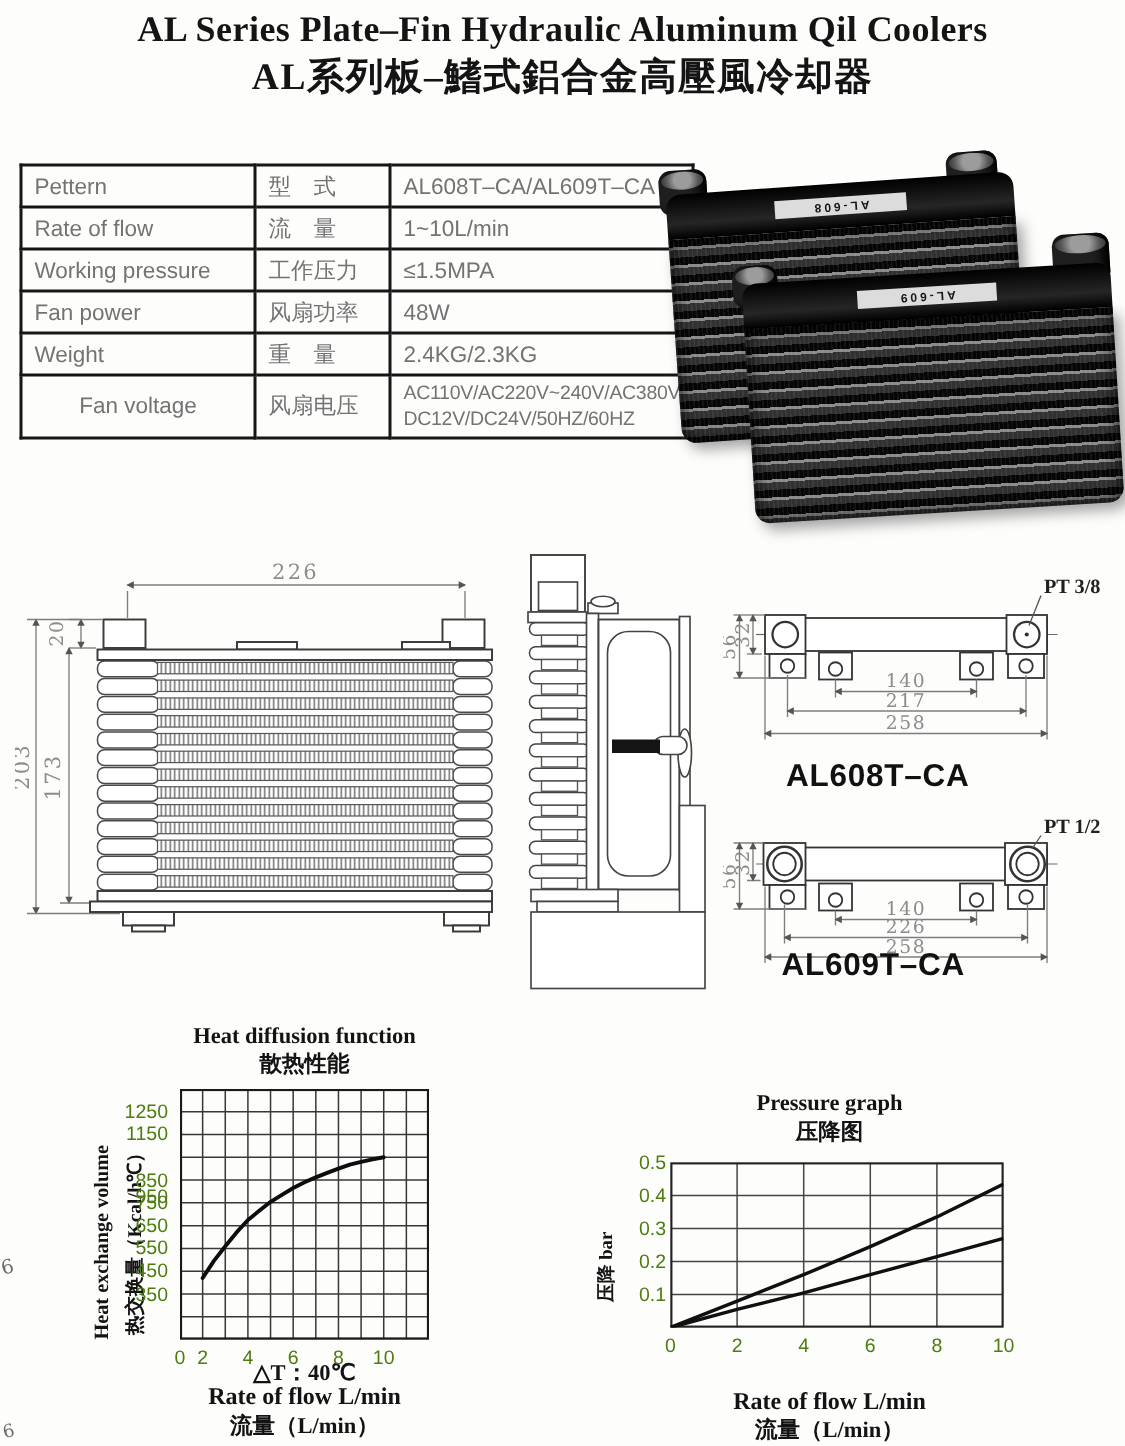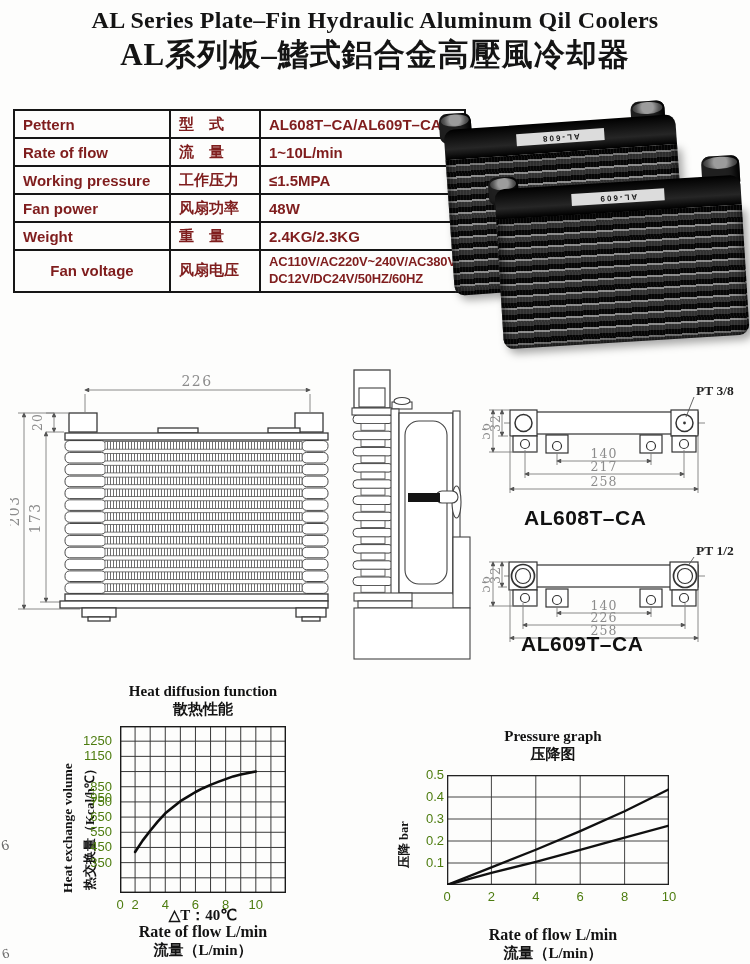--- a/index.html
+++ b/index.html
@@ -3,25 +3,25 @@
 <meta charset="utf-8">
 <style>
   html,body{margin:0;padding:0;background:#d9d9d9;}
   .page{position:relative;width:750px;height:964px;background:#fdfdfc;overflow:hidden;
         font-family:"Liberation Sans",sans-serif;color:#141414;}
 
   
   .title-en{position:absolute;top:7px;left:0;width:100%;text-align:center;
             font-family:"Liberation Serif",serif;font-weight:bold;font-size:24px;letter-spacing:.3px;}
   .title-zh{position:absolute;top:34px;left:0;width:100%;text-align:center;
-            font-family:"Liberation Serif",serif;font-weight:bold;font-size:31px;letter-spacing:1px;}
+            font-family:"Liberation Serif",serif;font-weight:bold;font-size:25px;letter-spacing:1px;}
 
   
   table.spec{position:absolute;left:13px;top:109px;border-collapse:collapse;}
-  table.spec td{border:2px solid #161616;font-weight:bold;font-size:15px;color:#7f1d1d;
+  table.spec td{border:2px solid #161616;font-weight:normal;font-size:15px;color:#737373;
                 padding:3px 8px;height:20px;white-space:nowrap;}
   td.c1{width:138px;}
   td.c2{width:72px;}
   td.c3{width:184px;}
   tr.fan-voltage td.c1{text-align:center;}
   tr.fan-voltage .v2line div{font-size:13px;line-height:1.3;letter-spacing:-.2px;}
 
   
   .photo{position:absolute;left:443px;top:98px;width:307px;height:250px;}
   .clip{position:absolute;left:108px;top:0px;}

